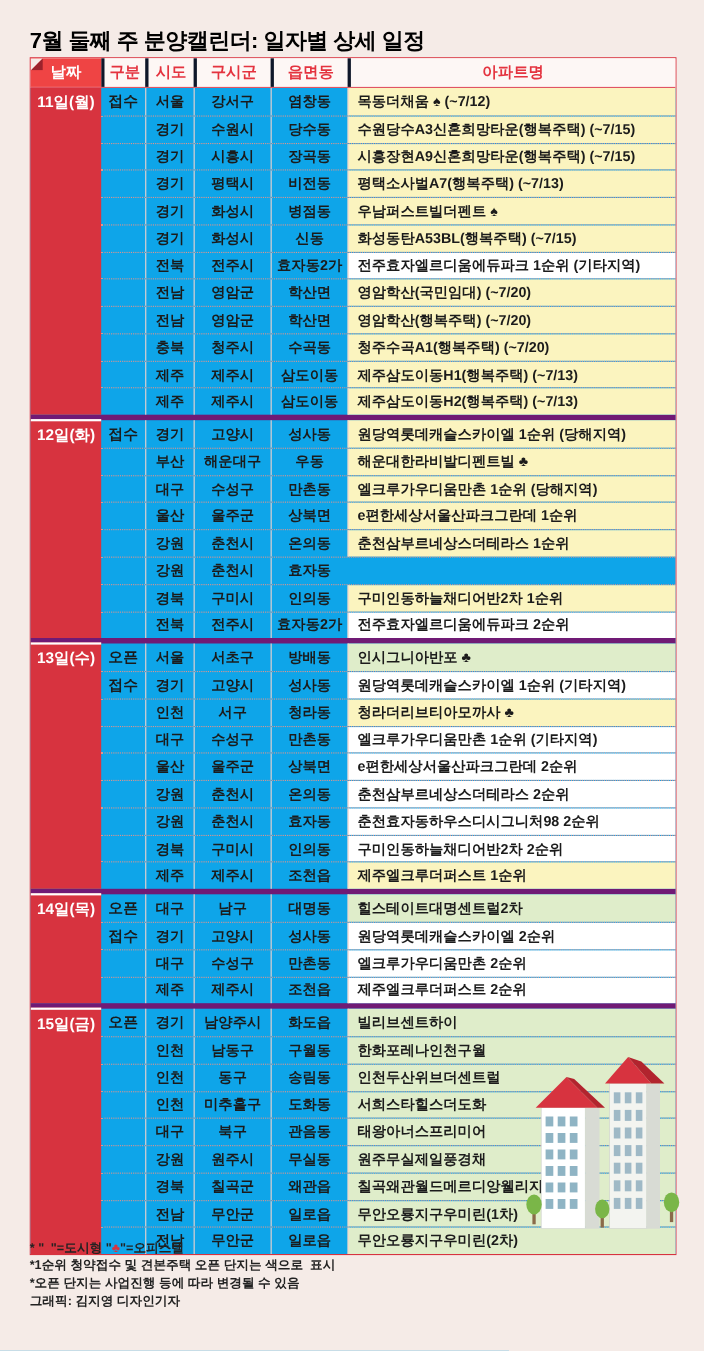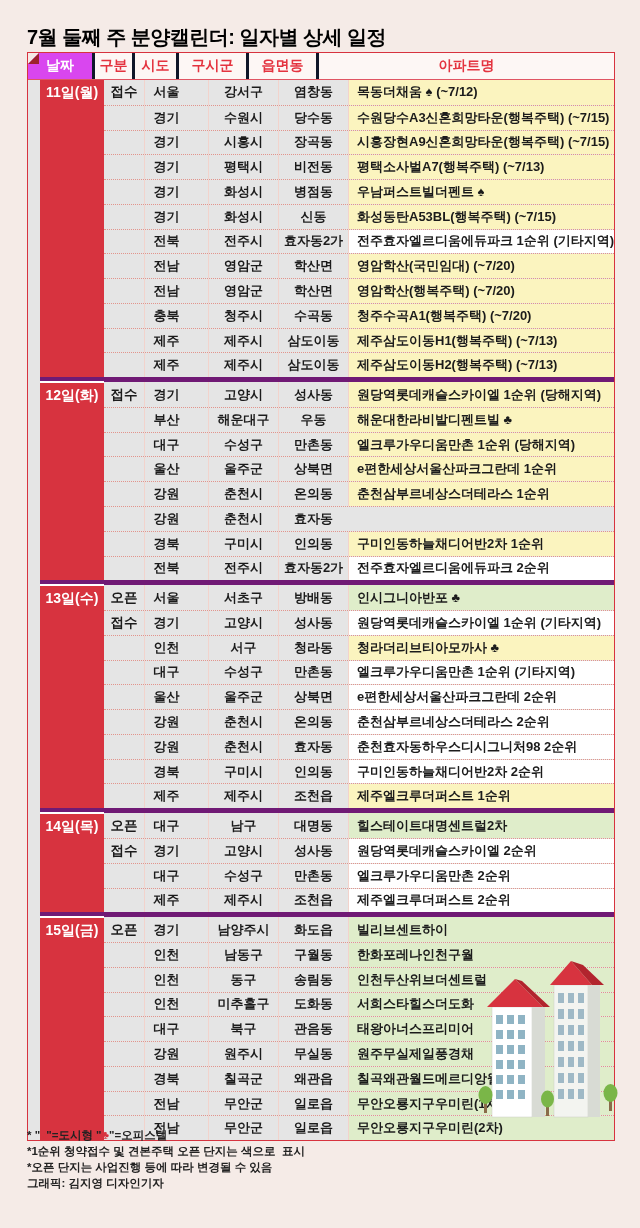--- a/index.html
+++ b/index.html
@@ -20,56 +20,56 @@
     border:1px solid #d7333f;background:#fff;
     box-sizing:border-box;
   }
   .thead{display:flex;height:26px;border-bottom:1px solid #e05563;background:#fdf7f5;}
   .th{
     display:flex;align-items:center;justify-content:center;
     font-size:14px;font-weight:800;color:#e4333f;
     border-left:3px solid #0f172a;box-sizing:border-box;
   }
   .th-date{
-    width:64px;background:#d946ef;color:#fff;position:relative;border-left:none;
+    width:64px;background:#ef4444;color:#fff;position:relative;border-left:none;
   }
   .th-date::before{
     content:"";position:absolute;top:0;left:0;width:11px;height:11px;
     background:#f5ebe7;clip-path:polygon(0 0,100% 0,0 100%);
   }
   .th-date::after{
     content:"";position:absolute;top:0;left:0;width:11px;height:11px;
     background:#9c222c;clip-path:polygon(100% 0,0 100%,100% 100%);
   }
   .th-cat{width:40px;}
   .th-sido{width:44px;}
   .th-dist{width:70px;}
   .th-town{width:70px;}
   .th-apt{flex:1;}
-  .tbody{background:#e5e5e5;padding-left:12px;}
+  .tbody{background:#0ea5e9;}
   .group{display:flex;}
   .group + .group{border-top:5px solid #701a75;}
   .date-cell{
     width:64px;background:#d7333f;color:#fff;
     font-size:14px;font-weight:800;text-align:center;
     padding-top:4px;box-sizing:border-box;flex:0 0 64px;
   }
   .group + .group .date-cell{border-top:2px solid #fff;margin-top:-1px;}
   .rows{flex:1;display:flex;flex-direction:column;min-width:0;}
   .row{display:flex;height:24.77px;box-sizing:border-box;}
   .row + .row{border-top:1px dotted #e2948c;}
   .td{
     display:flex;align-items:center;justify-content:center;
     font-size:13px;font-weight:700;color:#1b1b1b;
     box-sizing:border-box;white-space:nowrap;overflow:hidden;
     border-left:1px solid #f2d3cc;
   }
   .td.cat{width:40px;flex:0 0 40px;border-left:none;font-size:13.5px;}
   .td.sido{width:44px;flex:0 0 44px;}
-  .td.dist{width:70px;flex:0 0 70px;margin-left:20px;}
+  .td.dist{width:70px;flex:0 0 70px;}
   .td.town{width:70px;flex:0 0 70px;}
   .td.apt{flex:1;justify-content:flex-start;padding-left:8px;min-width:0;}
   .hl-yellow{background:#fbf4bf;}
   .hl-green{background:#dfedca;}
   .hl-white{background:#ffffff;}
   .illustration{
     position:absolute;left:478px;top:933px;width:140px;height:186px;z-index:5;
   }
   .notes{
     position:absolute;left:27px;top:1127px;width:560px;

